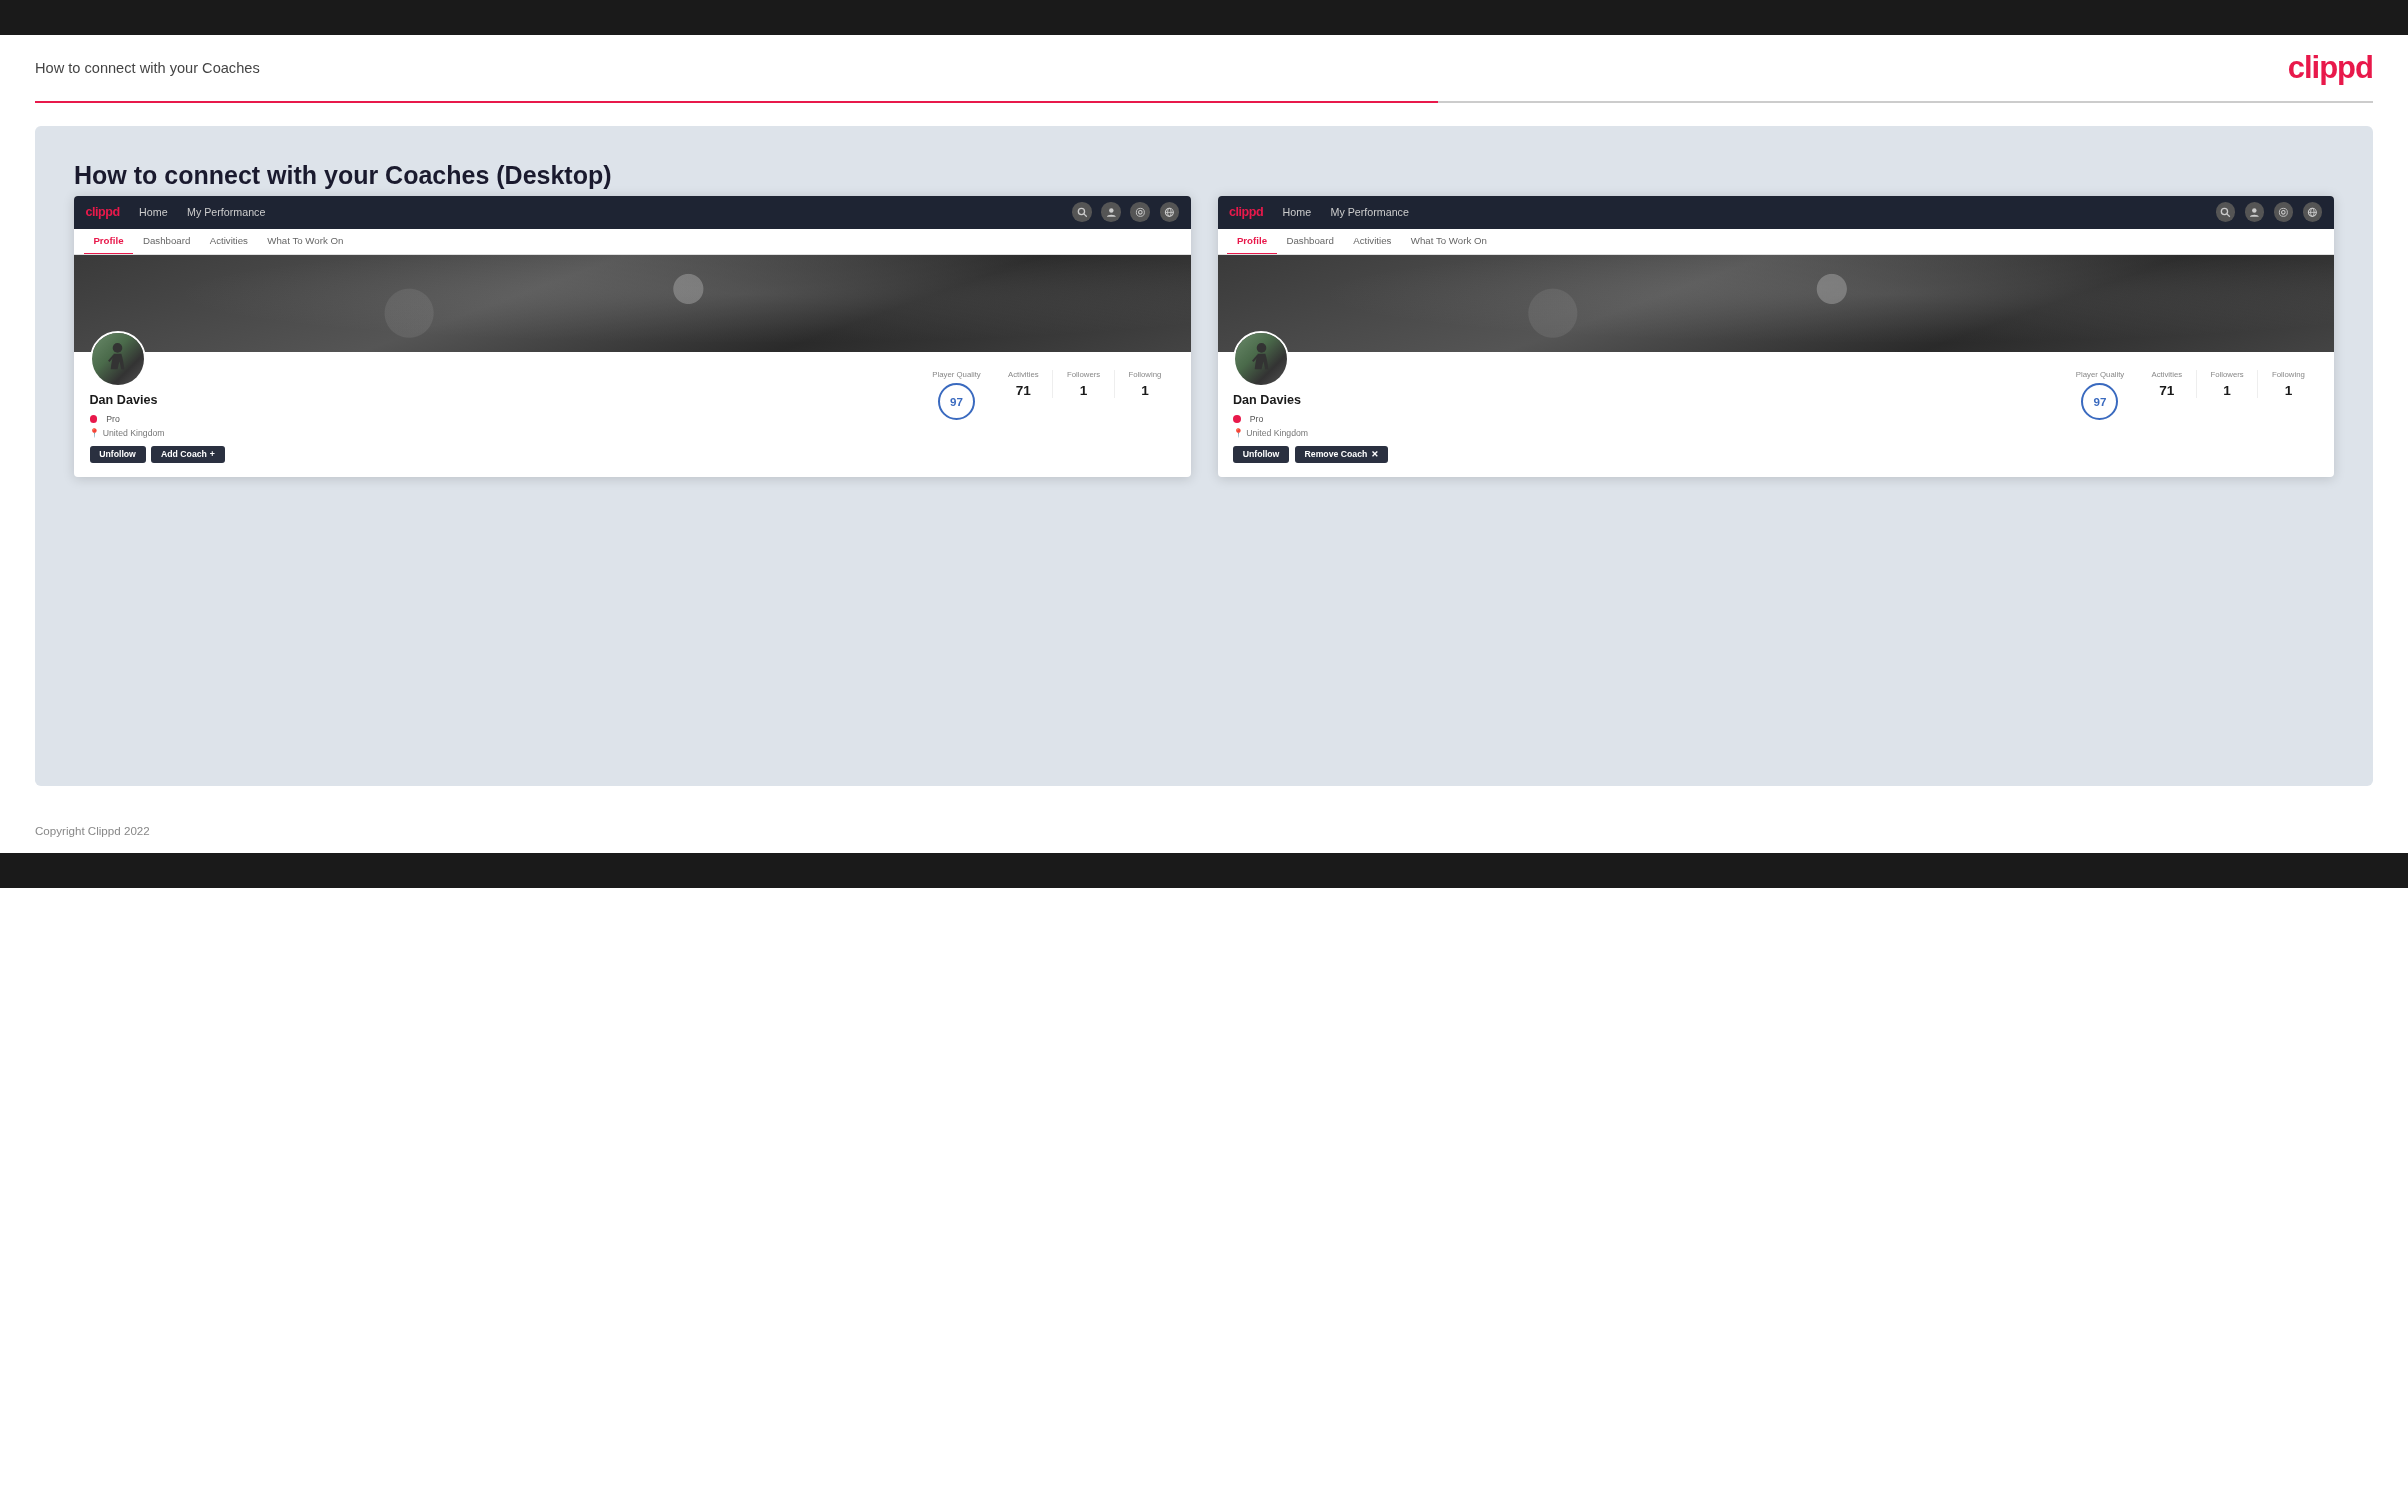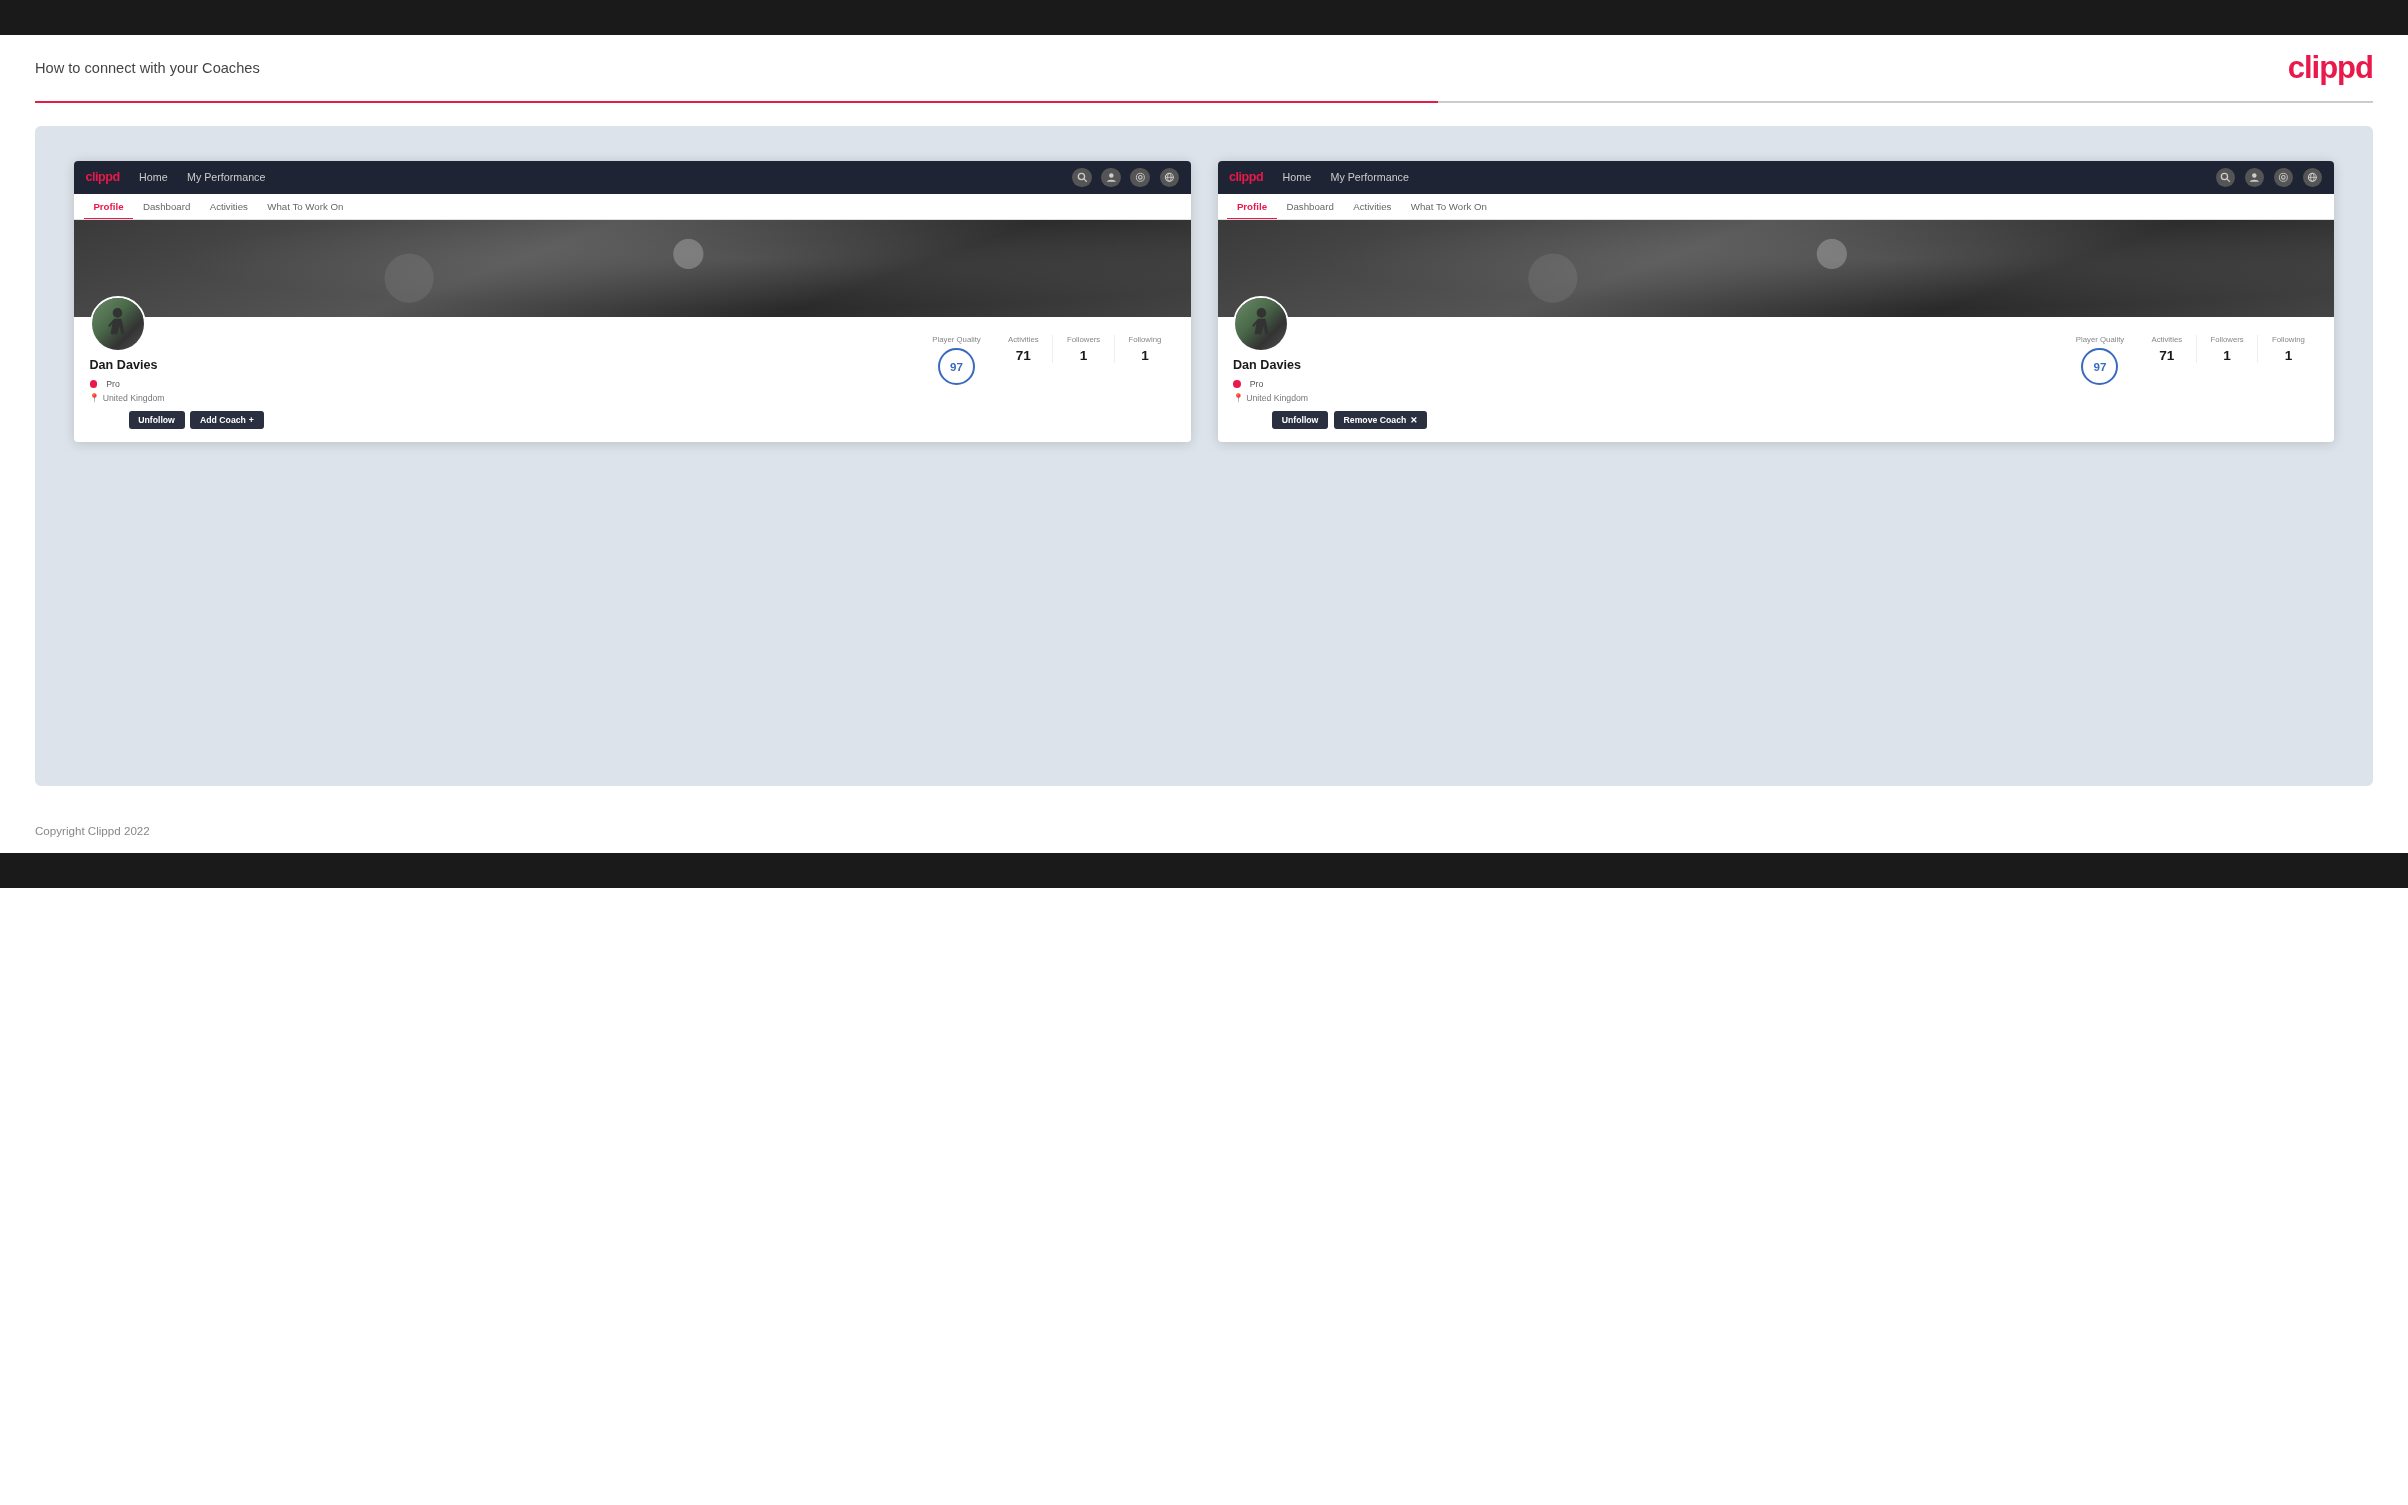--- a/index.html
+++ b/index.html
@@ -225,21 +225,20 @@
     }
     .mock-location {
       font-size: 8.7px;
       color: #777;
       margin-top: 1px;
     }
     .mock-action-btns {
       display: flex;
       gap: 5.8px;
       margin-top: 7.8px;
-      margin-left: 39px;
     }
     .mock-btn {
       font-size: 8.7px;
       padding: 3.9px 9.7px;
       border-radius: 2.9px;
       border: none;
       cursor: pointer;
       font-weight: 600;
     }
     .mock-btn-dark {
@@ -345,20 +344,21 @@
 <div class="top-bar"></div>
 
 <div class="header">
   <span class="header-title">How to connect with your Coaches</span>
   <span class="logo">clippd</span>
 </div>
 
 <div class="header-divider"></div>
 
 <div class="main-content">
+  <div class="page-title">How to connect with your Coaches (Desktop)</div>
 
   <div class="screenshots-row">
 
     <div class="screenshot-block">
       <div class="mock-browser">
 
         <div class="mock-nav">
           <span class="mock-logo">clippd</span>
           <span class="mock-nav-item">Home</span>
           <span class="mock-nav-item">My Performance</span>

